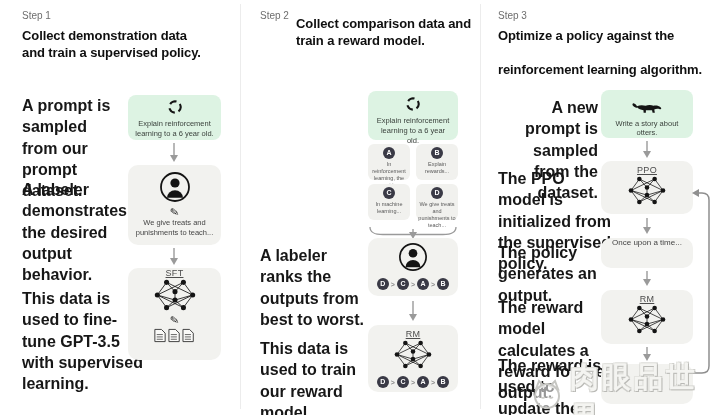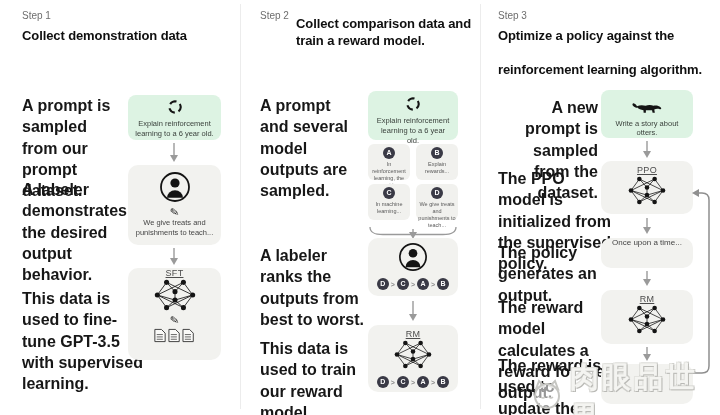--- a/index.html
+++ b/index.html
@@ -35,20 +35,21 @@
 <body>
 
 <div id="canvas">
 
   <div class="vline" style="left:240px;"></div>
   <div class="vline" style="left:480px;"></div>
 
   <div class="step" style="left:22px;top:10px;">Step 1</div>
   <div class="title" style="left:22px;top:27px;width:212px;">
     <span>Collect demonstration data</span><br>
+    <span>and train a supervised policy.</span>
   </div>
   <div class="cap" style="left:22px;top:95px;width:104px;">A prompt is sampled from our prompt dataset.</div>
   <div class="cap" style="left:22px;top:179px;width:110px;">A labeler demonstrates the desired output behavior.</div>
   <div class="cap" style="left:22px;top:288px;width:122px;">This data is used to fine-tune GPT-3.5 with supervised learning.</div>
 
   <div class="gbox" style="left:128px;top:95px;width:93px;height:45px;">
     <span style="margin-top:4px;">
       <svg width="16" height="16" viewBox="0 0 20 20">
           <circle cx="10" cy="10" r="7" fill="none" stroke="#141414" stroke-width="2.6" stroke-dasharray="9 5" transform="rotate(-25 10 10)"></circle>
         </svg>
@@ -136,21 +137,20 @@
         </g>
       </svg>
     </span>
   </div>
 
   <div class="step" style="left:260px;top:10px;">Step 2</div>
   <div class="title" style="left:260px;top:15px;width:212px;margin-left:36px;">
     <span>Collect comparison data and</span><br>
     <span>train a reward model.</span>
   </div>
-  <div class="cap" style="left:260px;top:95px;width:96px;">A prompt and several model outputs are sampled.</div>
   <div class="cap" style="left:260px;top:245px;width:112px;">A labeler ranks the outputs from best to worst.</div>
   <div class="cap" style="left:260px;top:338px;width:100px;">This data is used to train our reward model.</div>
 
   <div class="gbox" style="left:368px;top:91px;width:90px;height:49px;">
     <span style="margin-top:5px;">
       <svg width="16" height="16" viewBox="0 0 20 20">
           <circle cx="10" cy="10" r="7" fill="none" stroke="#141414" stroke-width="2.6" stroke-dasharray="9 5" transform="rotate(-25 10 10)"></circle>
         </svg>
     </span>
     <span class="boxtext">Explain reinforcement learning to a 6 year old.</span>

